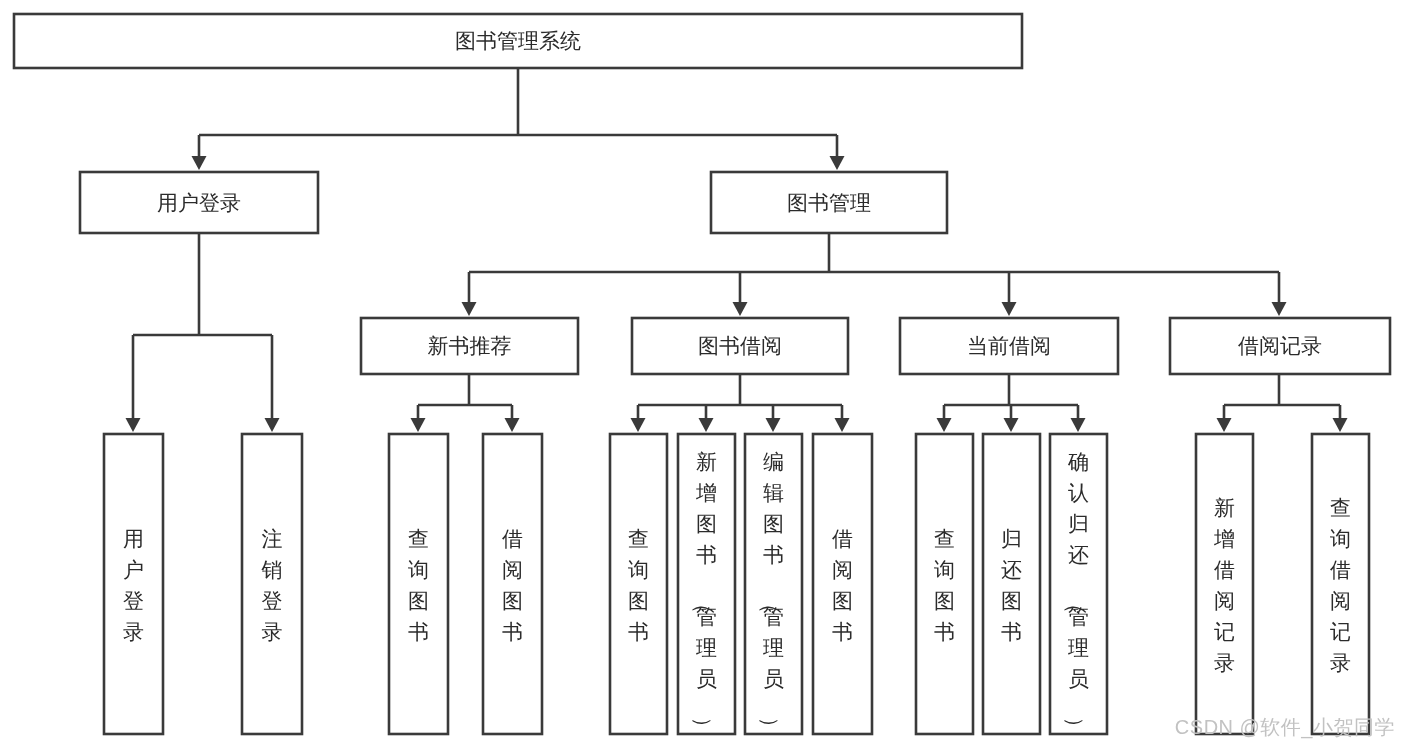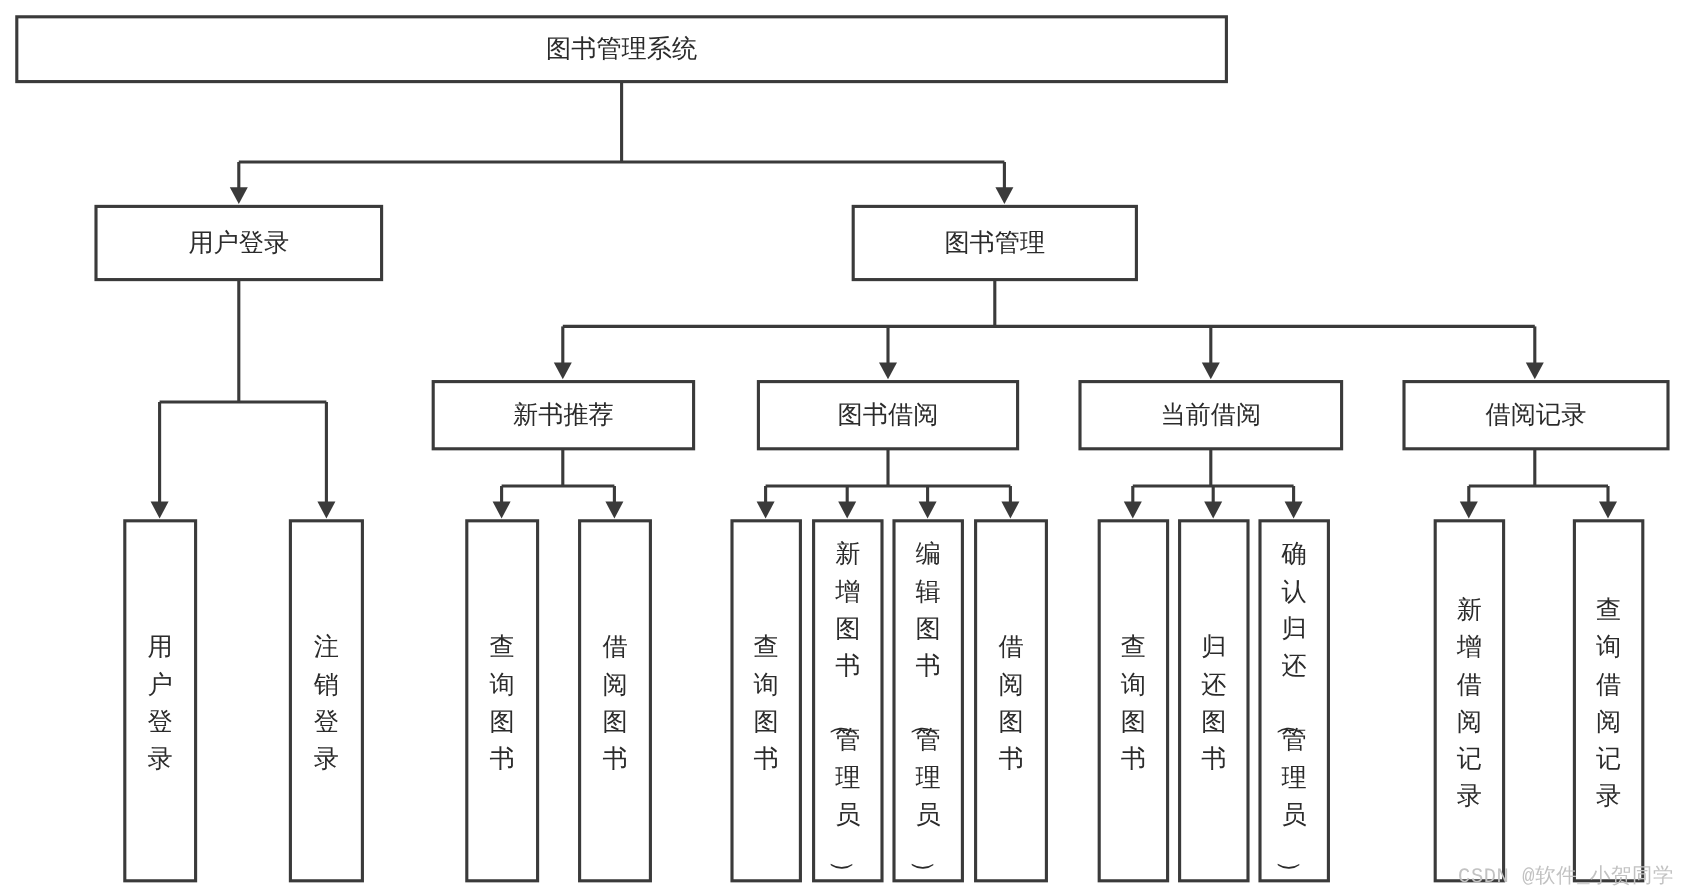--- a/index.html
+++ b/index.html
@@ -54,22 +54,22 @@
     fill: #2b2b2b;
     font-family: "DejaVu Sans", "Liberation Sans", sans-serif;
     font-size: 21px;
     text-anchor: middle;
   }
   .watermark {
     position: absolute;
     right: 10px;
     bottom: 6px;
     color: #c2c2c2;
-    font-size: 17px;
-    font-family: Liberation Mono, monospace;
+    font-size: 20px;
+    font-family: Liberation Sans, sans-serif;
     letter-spacing: 0.5px;
     white-space: nowrap;
     pointer-events: none;
     text-align: right;
   }
 </style>
 </head>
 <body>
 
 <div id="diagram-root">

